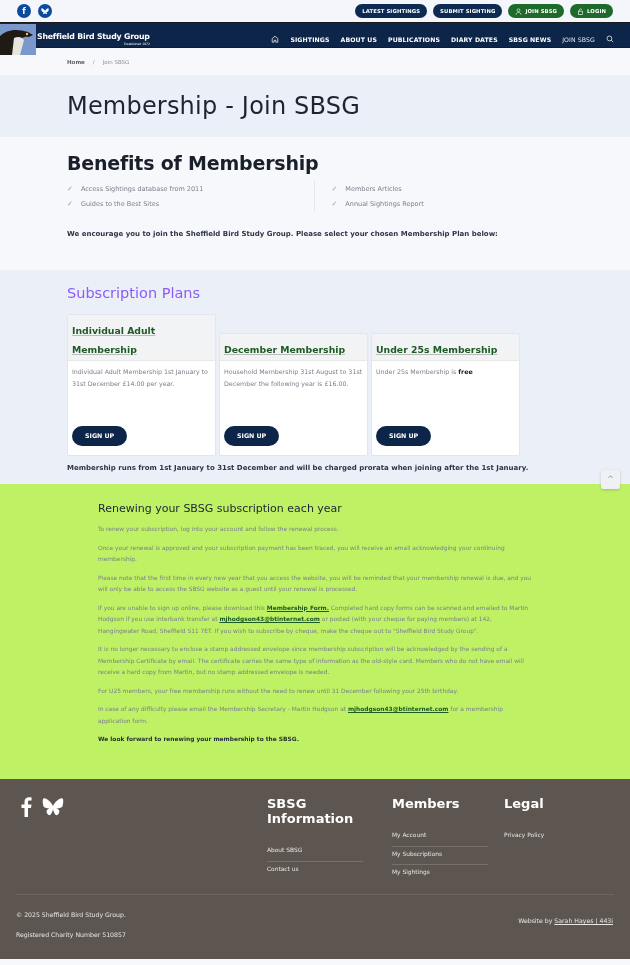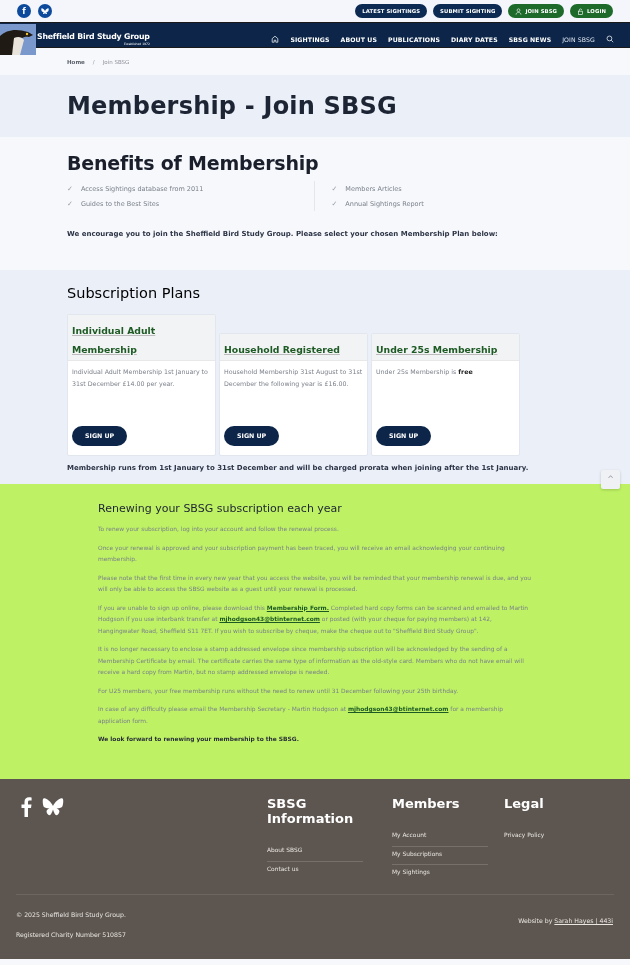--- a/index.html
+++ b/index.html
@@ -18,31 +18,31 @@
 .brand{position:absolute;left:37px;top:9px;color:#fff;font-size:7.8px;font-weight:bold;letter-spacing:-0.2px;}
 .brand-sub{position:absolute;left:124px;top:19px;color:#fff;font-size:3px;}
 .navmenu{position:absolute;right:16px;top:0;height:33px;display:flex;align-items:center;gap:0;}
 .navitem{color:#fff;font-size:6.2px;font-weight:bold;margin-left:11px;letter-spacing:0.1px;}
 .navitem.dim{font-weight:normal;color:#dfe5f0;}
 .navicon{color:#fff;font-size:8px;margin-left:0;}
 .crumb{height:27px;background:#f7f8fc;padding-left:67px;display:flex;align-items:center;font-size:5.5px;color:#8b8f98;}
 .crumb b{color:#5b606a;font-weight:bold;margin-right:8px}
 .crumb span.sep{margin-right:8px;color:#a0a4ab}
 .hero{height:62px;background:#eaeff8;padding-left:67px;display:flex;align-items:center;}
-.hero h1{font-weight:bold;font-size:24px;color:#1d2433;letter-spacing:0.2px;text-align:center;}
+.hero h1{font-weight:normal;font-size:24px;color:#1d2433;letter-spacing:0.2px;text-align:center;}
 .benefits{background:#f6f8fc;height:133px;padding:15px 67px 0;}
 .benefits h2{font-size:19px;font-weight:bold;color:#1a1f2b;letter-spacing:-0.2px;}
 .blist{display:flex;margin-top:7px;}
 .bcol{width:250px;}
 .bcol.r{border-left:1px solid #e3e6ec;padding-left:16px;margin-left:-1px;}
 .bitem{font-size:6.5px;color:#7b808a;height:15px;display:flex;align-items:center;}
 .bitem .ck{color:#9aa0a8;margin-right:8px;font-size:7px;}
 .encourage{margin-top:19px;font-size:7px;font-weight:bold;color:#2d3446;}
 .plans{background:#eaeff8;height:214px;padding:15px 67px 0;position:relative;}
-.plans h2{font-size:14.5px;font-weight:normal;color:#000000;}
+.plans h2{font-size:14.5px;font-weight:normal;color:#8b5cf6;}
 .cards{display:flex;gap:3px;margin-top:13px;align-items:flex-end;}
 .card{width:149px;background:#fff;border:1px solid #e2e6ee;border-radius:2px;}
 .card .ch{background:#f2f3f5;padding:4px 4px 3px 4px;border-bottom:1px solid #e8e8e8;}
 .card .ch a{color:#1d5a24;font-weight:bold;font-size:9.3px;text-decoration:underline;text-decoration-color:#bbb;line-height:13px;}
 .card .cb{padding:5px 4px 0;font-size:6.3px;color:#7b808a;line-height:11.5px;}
 .card .cb b{color:#222;}
 .signup{display:inline-block;margin:0 4px 9px;background:#0c2548;color:#fff;font-size:6.3px;font-weight:bold;border-radius:10px;padding:0 13px;height:20px;line-height:20px;}
 .runs{position:absolute;left:67px;top:194px;font-size:7px;font-weight:bold;color:#2d3446;}
 .totop{position:absolute;right:10px;top:200px;width:19px;height:19px;background:#eff1f5;border-radius:2px;box-shadow:0 1px 3px rgba(0,0,0,0.18);color:#9aa0a8;font-size:8px;display:flex;align-items:center;justify-content:center;}
 .renew{background:#bef264;height:295px;padding:18px 98px 0;}
@@ -167,21 +167,21 @@
 
 <div class="plans">
   <h2>Subscription Plans</h2>
   <div class="cards">
     <div class="card">
       <div class="ch"><a>Individual Adult Membership</a></div>
       <div class="cb" style="height:62px">Individual Adult Membership 1st January to 31st December £14.00 per year.</div>
       <a class="signup">SIGN UP</a>
     </div>
     <div class="card">
-      <div class="ch"><a>Household Registered</a></div>
+      <div class="ch"><a>December Membership</a></div>
       <div class="cb" style="height:62px">Household Membership 31st August to 31st December the following year is £16.00.</div>
       <a class="signup">SIGN UP</a>
     </div>
     <div class="card">
       <div class="ch"><a>Under 25s Membership</a></div>
       <div class="cb" style="height:62px"><span>Under 25s Membership is </span><b>free</b></div>
       <a class="signup">SIGN UP</a>
     </div>
   </div>
   <p class="runs">Membership runs from 1st January to 31st December and will be charged prorata when joining after the 1st January.</p>

